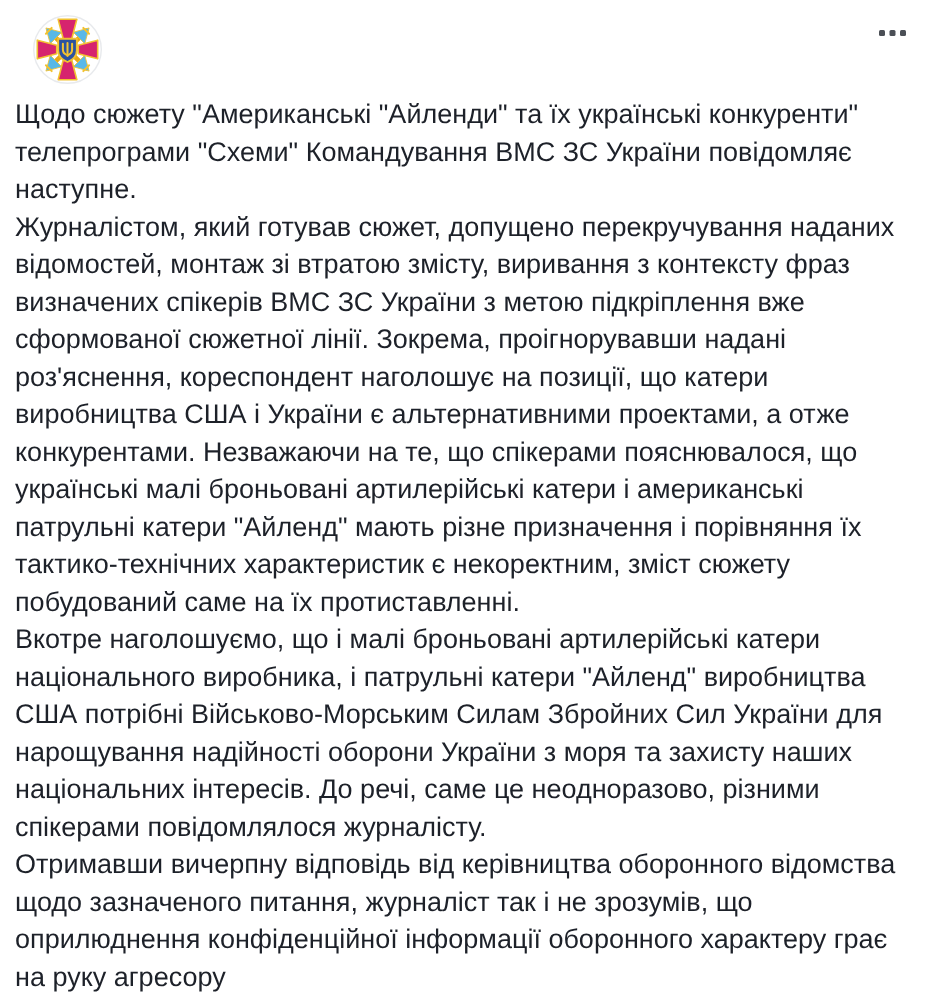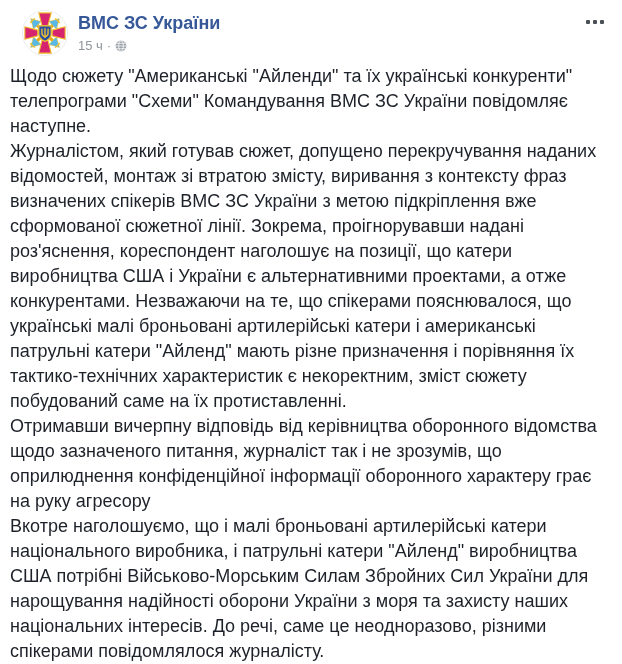--- a/index.html
+++ b/index.html
@@ -112,45 +112,29 @@
         </g>
 
         <path d="M17.5 16.5 h13 v8 c0 4.5 -3.5 7 -6.5 8.2 c-3 -1.2 -6.5 -3.7 -6.5 -8.2 z" fill="#2b52a0" stroke="#f2c230" stroke-width="1.3"></path>
         <g stroke="#f2c230" stroke-width="1.4" fill="none" stroke-linecap="round">
           <path d="M20.8 20 v4.2 c0 2.2 1.4 3.2 3.2 3.9 c1.8 -0.7 3.2 -1.7 3.2 -3.9 V20"></path>
           <line x1="24" y1="19.5" x2="24" y2="28.6"></line>
         </g>
       </svg>
     </a>
 
-    <div class="header-info">
-      <a class="page-name">ВМС ЗС України</a>
-      <div class="meta">
-        <span class="ts">15 ч</span>
-        <span class="sep">·</span>
-        <svg width="12" height="12" viewBox="0 0 16 16" xmlns="http://www.w3.org/2000/svg">
-          <circle cx="8" cy="8" r="7.2" fill="#9ca3ab"></circle>
-          <g stroke="#ffffff" stroke-width="1" fill="none">
-            <ellipse cx="8" cy="8" rx="3.1" ry="7.2"></ellipse>
-            <line x1="0.8" y1="8" x2="15.2" y2="8"></line>
-            <line x1="1.6" y1="4.4" x2="14.4" y2="4.4"></line>
-            <line x1="1.6" y1="11.6" x2="14.4" y2="11.6"></line>
-          </g>
-        </svg>
-      </div>
-    </div>
 
     <div class="more-btn">
       <i></i>
       <i></i>
       <i></i>
     </div>
 
   </div>
 
   <div class="content">
     <p>Щодо сюжету "Американські "Айленди" та їх українські конкуренти" телепрограми "Схеми" Командування ВМС ЗС України повідомляє наступне.</p>
     <p>Журналістом, який готував сюжет, допущено перекручування наданих відомостей, монтаж зі втратою змісту, виривання з контексту фраз визначених спікерів ВМС ЗС України з метою підкріплення вже сформованої сюжетної лінії. Зокрема, проігнорувавши надані роз'яснення, кореспондент наголошує на позиції, що катери виробництва США і України є альтернативними проектами, а отже конкурентами. Незважаючи на те, що спікерами пояснювалося, що українські малі броньовані артилерійські катери і американські патрульні катери "Айленд" мають різне призначення і порівняння їх тактико-технічних характеристик є некоректним, зміст сюжету побудований саме на їх протиставленні.</p>
+    <p>Вкотре наголошуємо, що і малі броньовані артилерійські катери національного виробника, і патрульні катери "Айленд" виробництва США потрібні Військово-Морським Силам Збройних Сил України для нарощування надійності оборони України з моря та захисту наших національних інтересів. До речі, саме це неодноразово, різними спікерами повідомлялося журналісту.</p>
     <p>Отримавши вичерпну відповідь від керівництва оборонного відомства щодо зазначеного питання, журналіст так і не зрозумів, що оприлюднення конфіденційної інформації оборонного характеру грає на руку агресору</p>
-    <p>Вкотре наголошуємо, що і малі броньовані артилерійські катери національного виробника, і патрульні катери "Айленд" виробництва США потрібні Військово-Морським Силам Збройних Сил України для нарощування надійності оборони України з моря та захисту наших національних інтересів. До речі, саме це неодноразово, різними спікерами повідомлялося журналісту.</p>
   </div>
 
 </div>
 
 </body></html>

